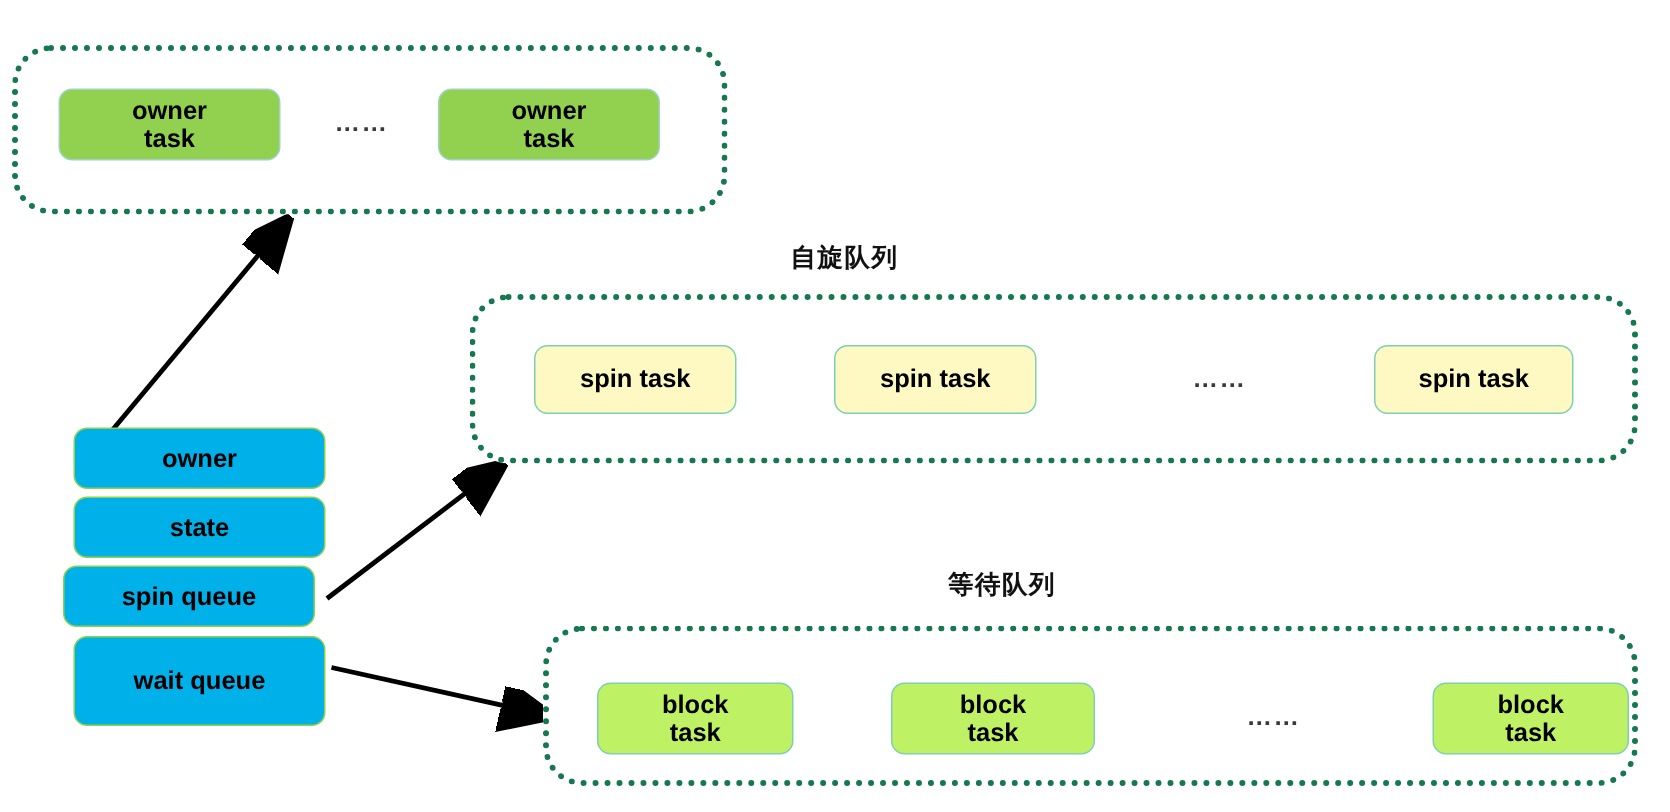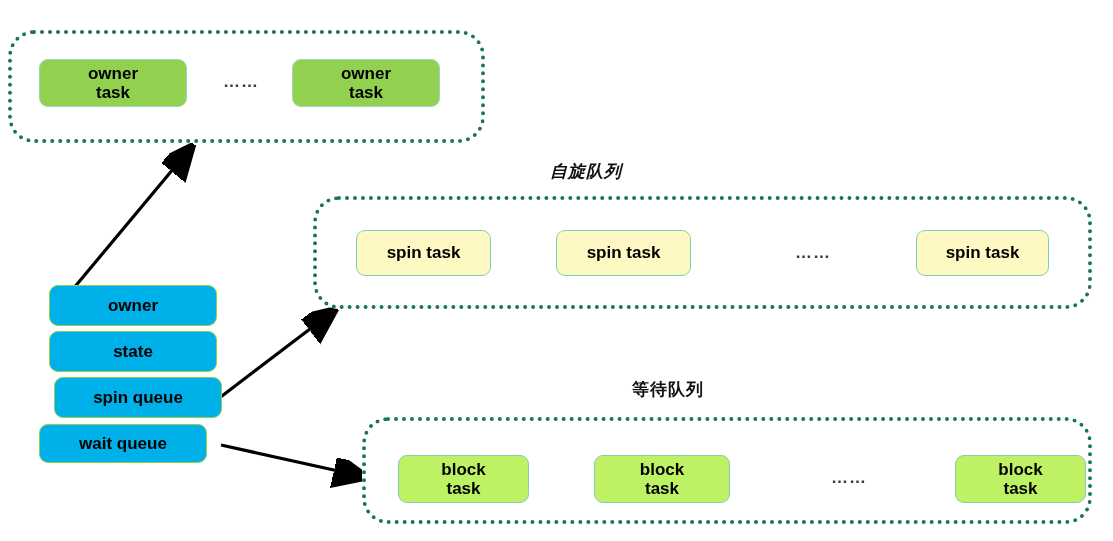--- a/index.html
+++ b/index.html
@@ -157,21 +157,21 @@
   <div class="group-box" style="left:8px; top:30px; width:477px; height:113px;"></div>
 
   <div class="node owner-node" style="left:39px; top:59px; width:148px; height:48px;">owner
 task</div>
 
   <div class="ellipsis" style="left:207px; top:72px; width:68px;">……</div>
 
   <div class="node owner-node" style="left:292px; top:59px; width:148px; height:48px;">owner
 task</div>
 
-  <div class="group-title" style="left:511px; top:160px; width:150px;font-style:italic;">自旋队列</div>
+  <div class="group-title" style="left:488px; top:160px; width:150px;">自旋队列</div>
 
   <div class="group-box" style="left:313px; top:196px; width:779px; height:113px;"></div>
 
   <div class="node spin-node" style="left:356px; top:230px; width:135px; height:46px;">spin task</div>
 
   <div class="node spin-node" style="left:556px; top:230px; width:135px; height:46px;">spin task</div>
 
   <div class="ellipsis" style="left:779px; top:243px; width:68px;">……</div>
 
   <div class="node spin-node" style="left:916px; top:230px; width:133px; height:46px;">spin task</div>
@@ -188,17 +188,17 @@
 
   <div class="ellipsis" style="left:815px; top:468px; width:68px;">……</div>
 
   <div class="node block-node" style="left:955px; top:455px; width:131px; height:48px;">block
 task</div>
 
   <div class="struct-field" style="left:49px; top:285px; width:168px; height:41px;">owner</div>
 
   <div class="struct-field" style="left:49px; top:331px; width:168px; height:41px;">state</div>
 
-  <div class="struct-field" style="left:54px; top:377px; width:168px; height:41px;">spin queue</div>
-
-  <div class="struct-field" style="left:39px; top:424px; width:168px; height:39px;">wait queue</div>
+  <div class="struct-field" style="left:42px; top:377px; width:168px; height:41px;">spin queue</div>
+
+  <div class="struct-field" style="left:49px; top:424px; width:168px; height:60px;">wait queue</div>
 
 </div>
 
 </body></html>

